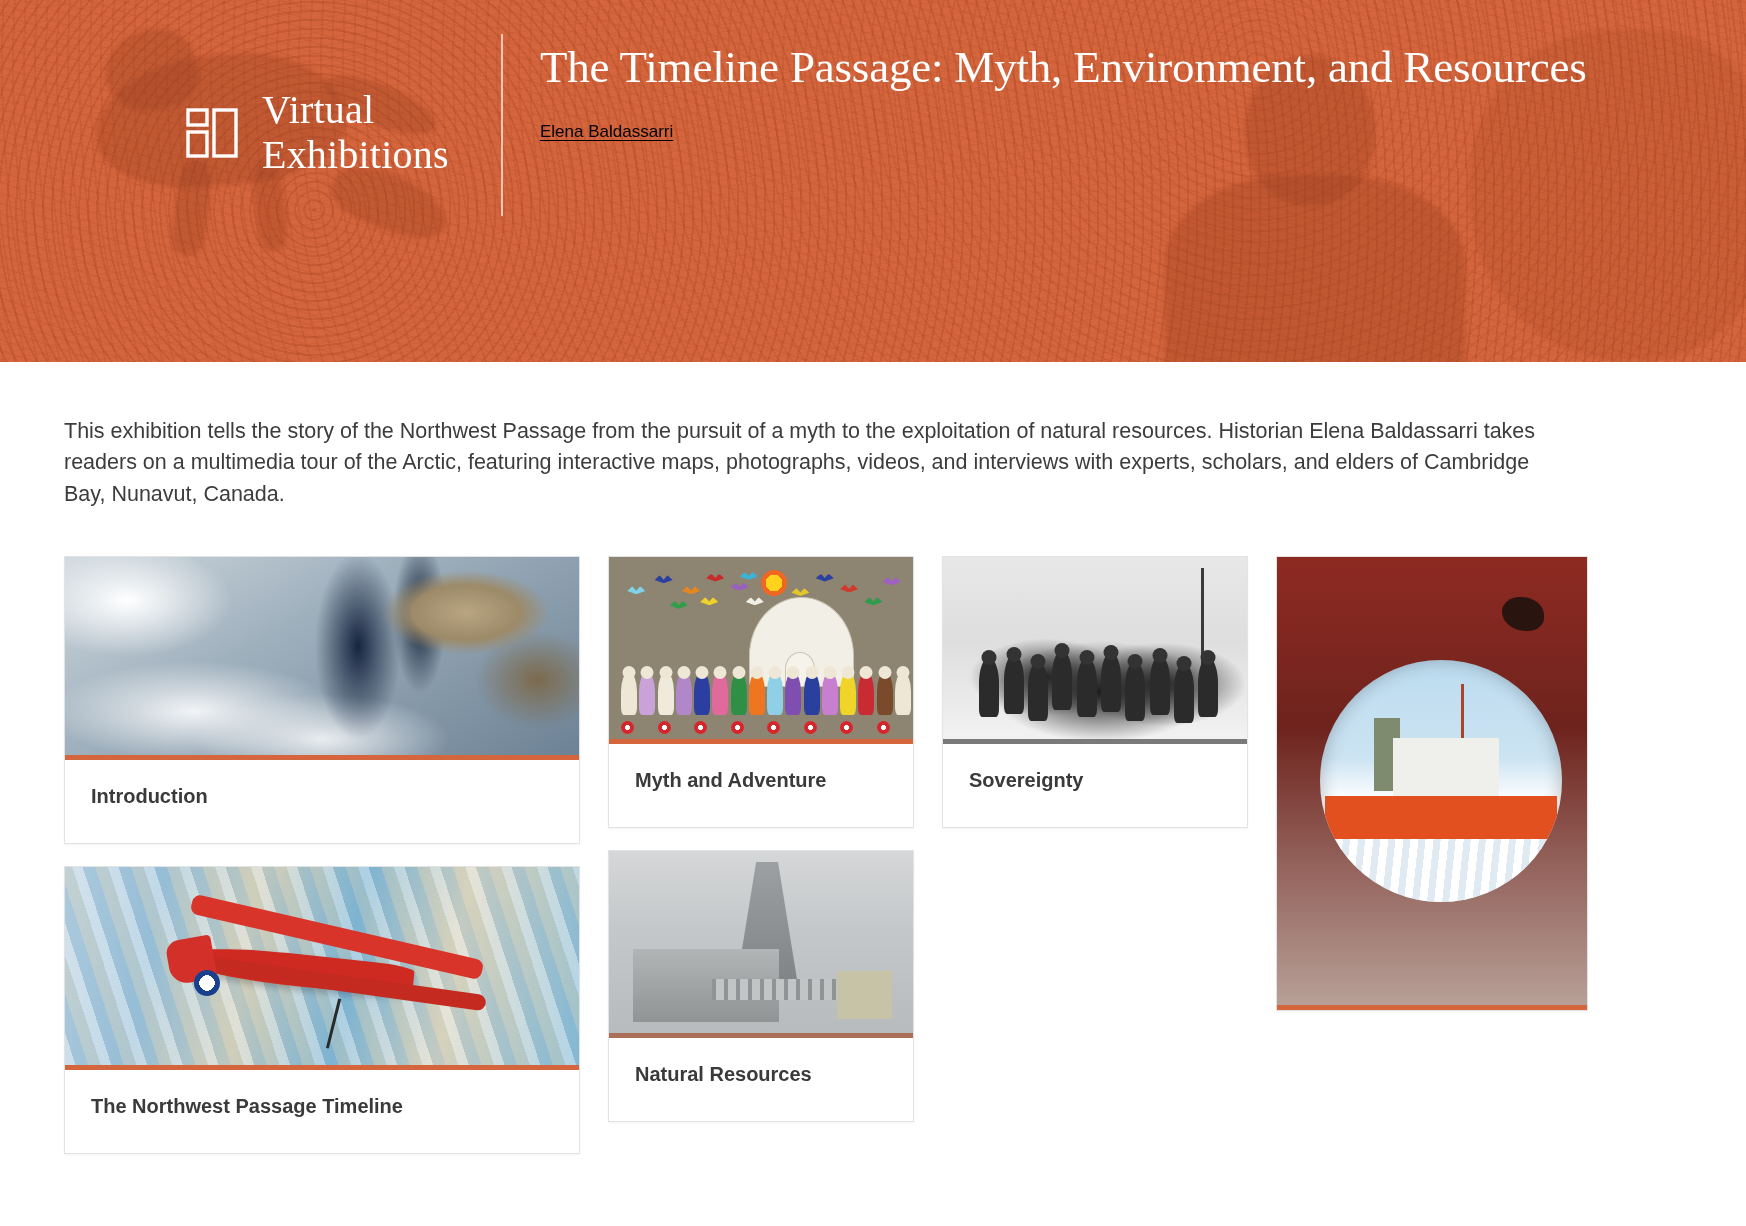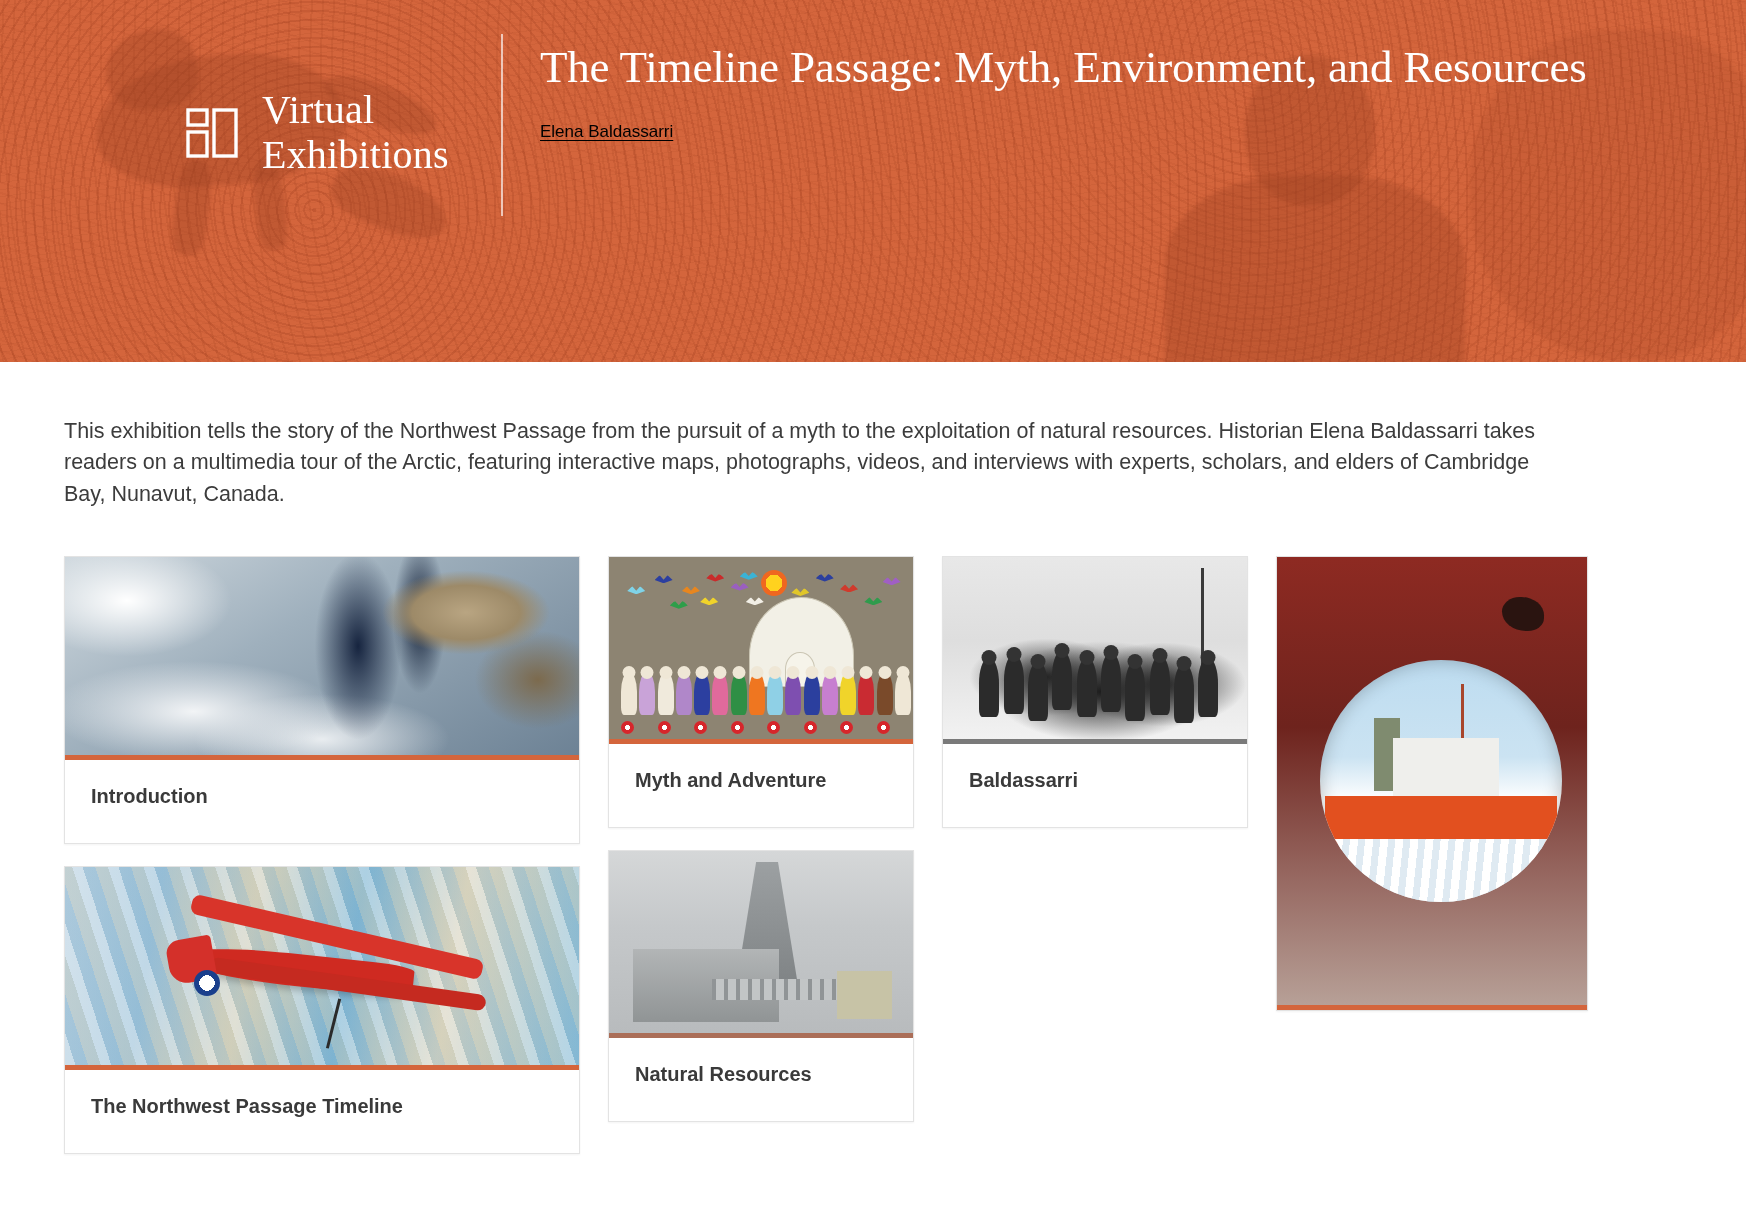--- a/index.html
+++ b/index.html
@@ -620,21 +620,21 @@
           <span class="bw-person" style="left:20%; bottom:14%;"></span>
           <span class="bw-person" style="left:28%; bottom:10%;"></span>
           <span class="bw-person" style="left:36%; bottom:16%;"></span>
           <span class="bw-person" style="left:44%; bottom:12%;"></span>
           <span class="bw-person" style="left:52%; bottom:15%;"></span>
           <span class="bw-person" style="left:60%; bottom:10%;"></span>
           <span class="bw-person" style="left:68%; bottom:13%;"></span>
           <span class="bw-person" style="left:76%; bottom:9%;"></span>
           <span class="bw-person" style="left:84%; bottom:12%;"></span>
         </span>
-        <span class="card-title">Baldassarri</span>
+        <span class="card-title">Sovereignty</span>
       </a>
     </div>
 
     <div class="col">
       <a class="card card-tall" href="#">
         <span class="card-thumb thumb-ship">
           <span class="ship-rust"></span>
           <span class="ship-port">
             <span class="ship-mast"></span>
             <span class="ship-stack"></span>

